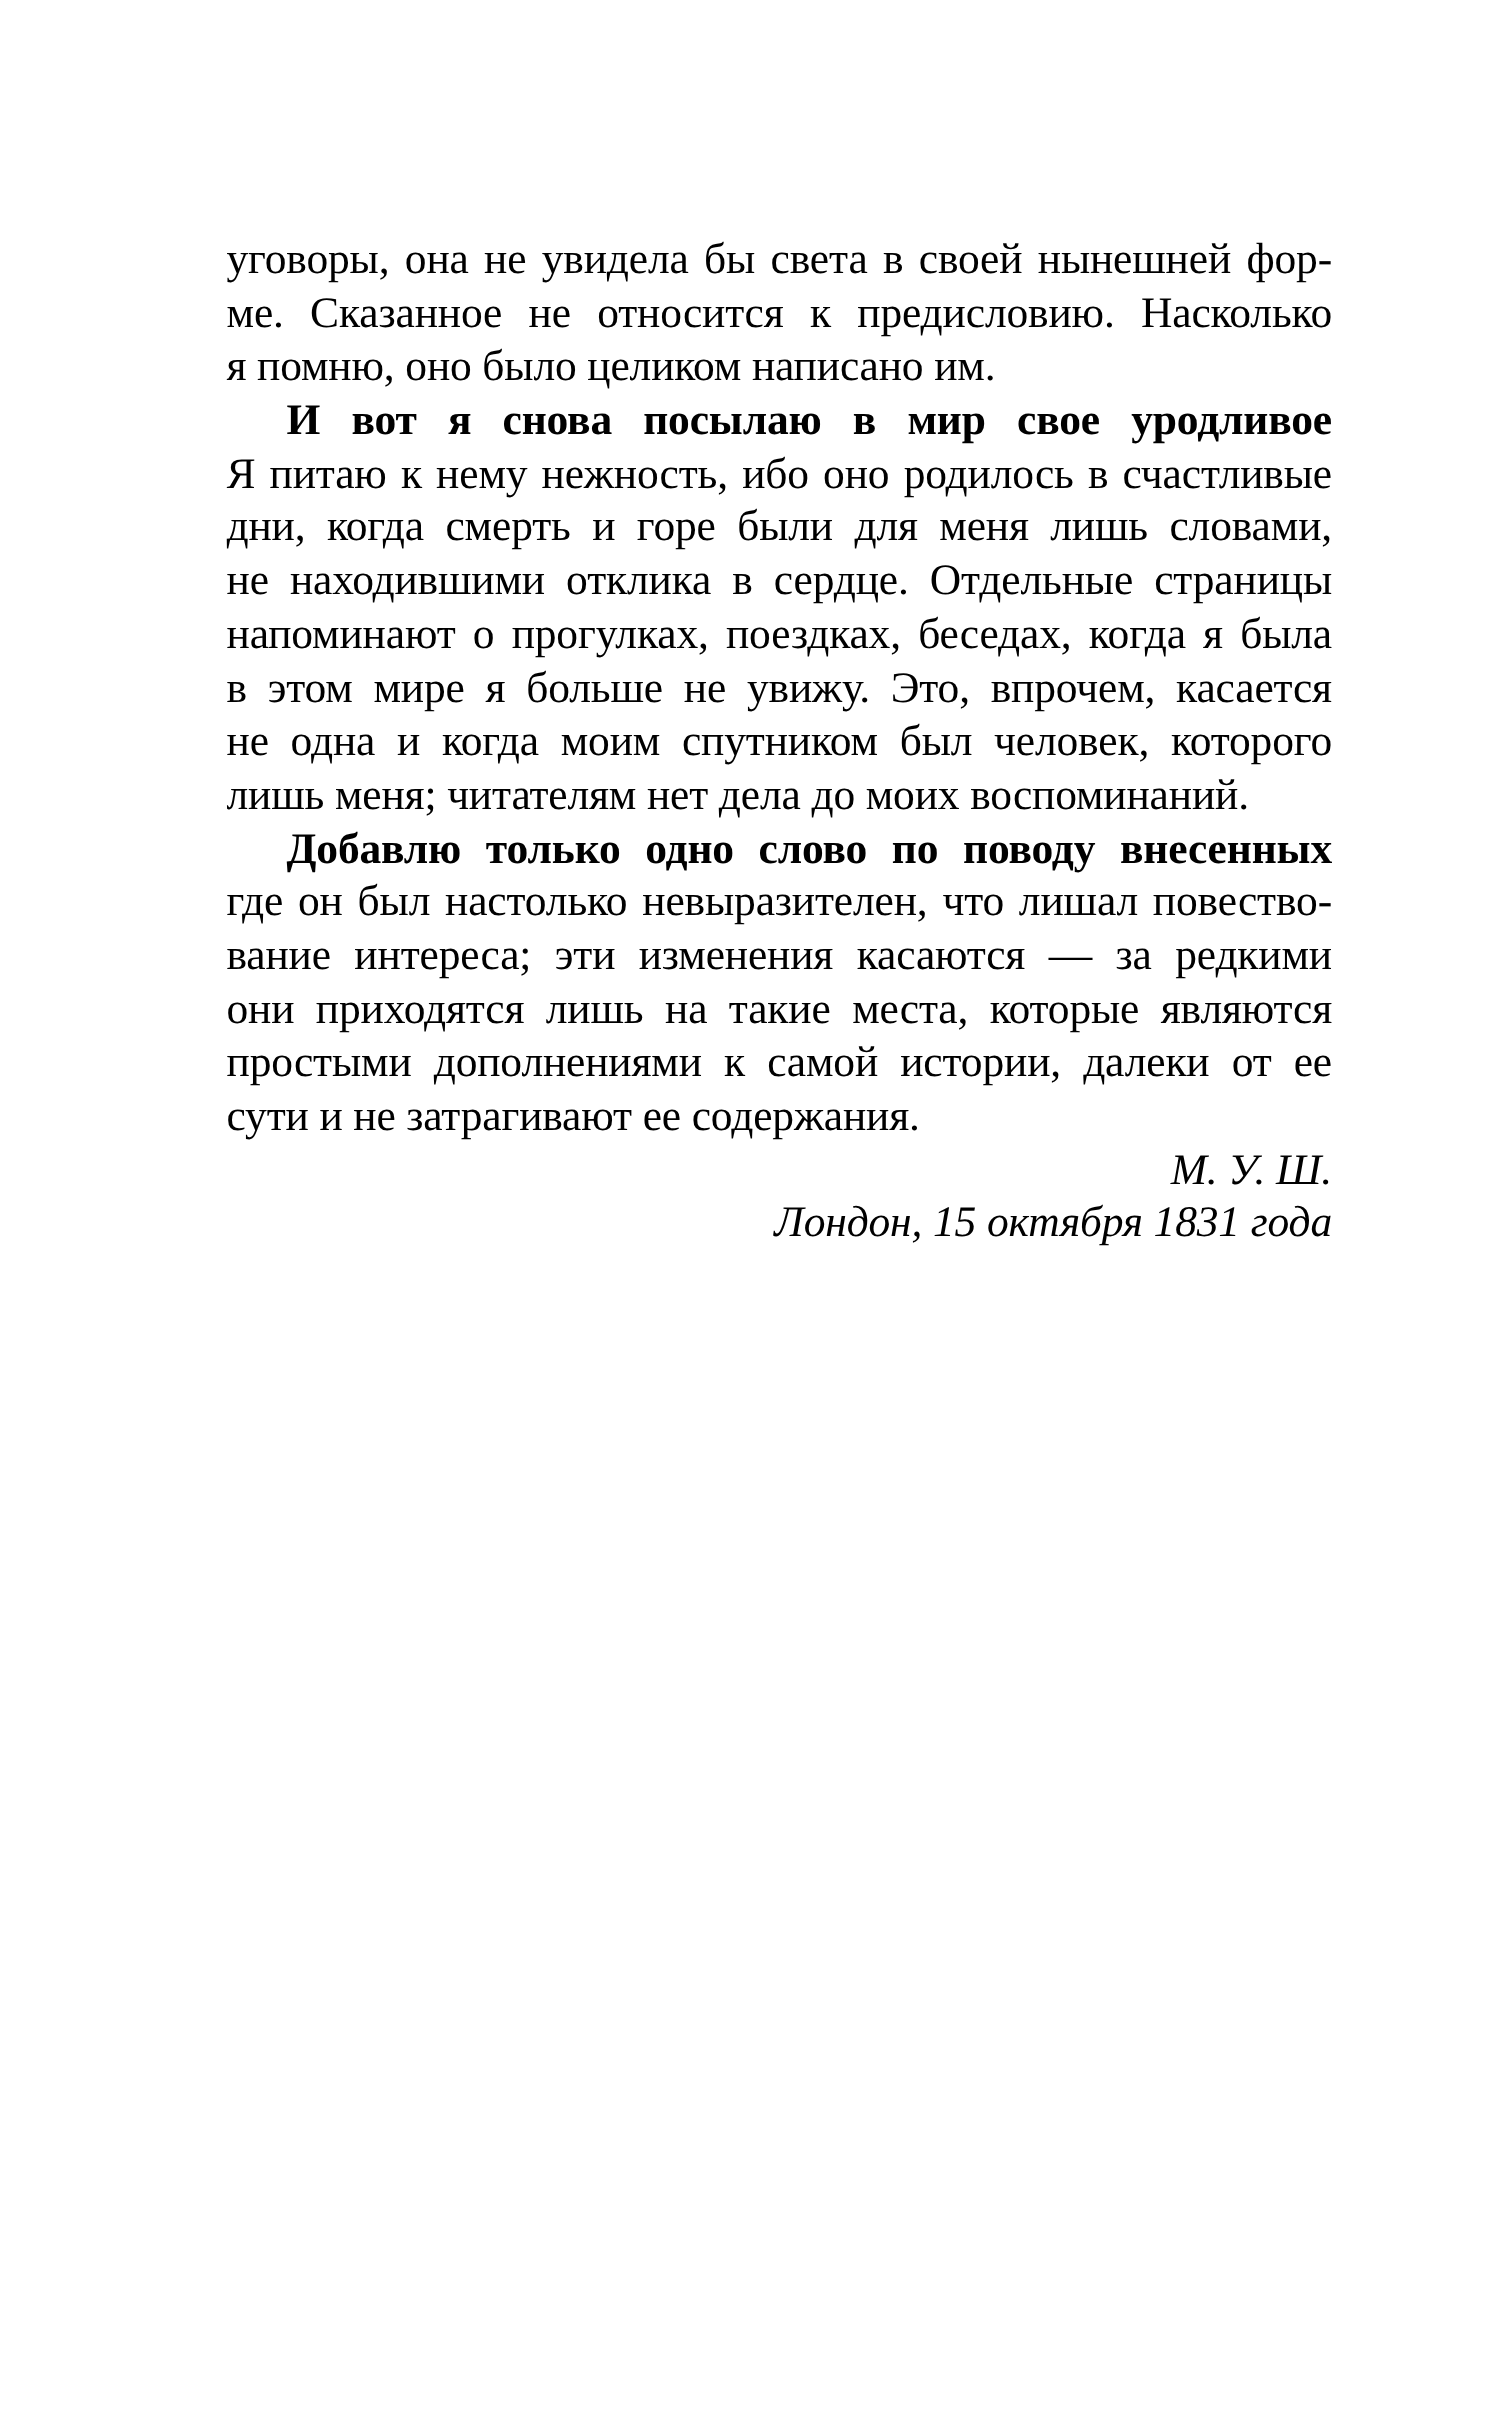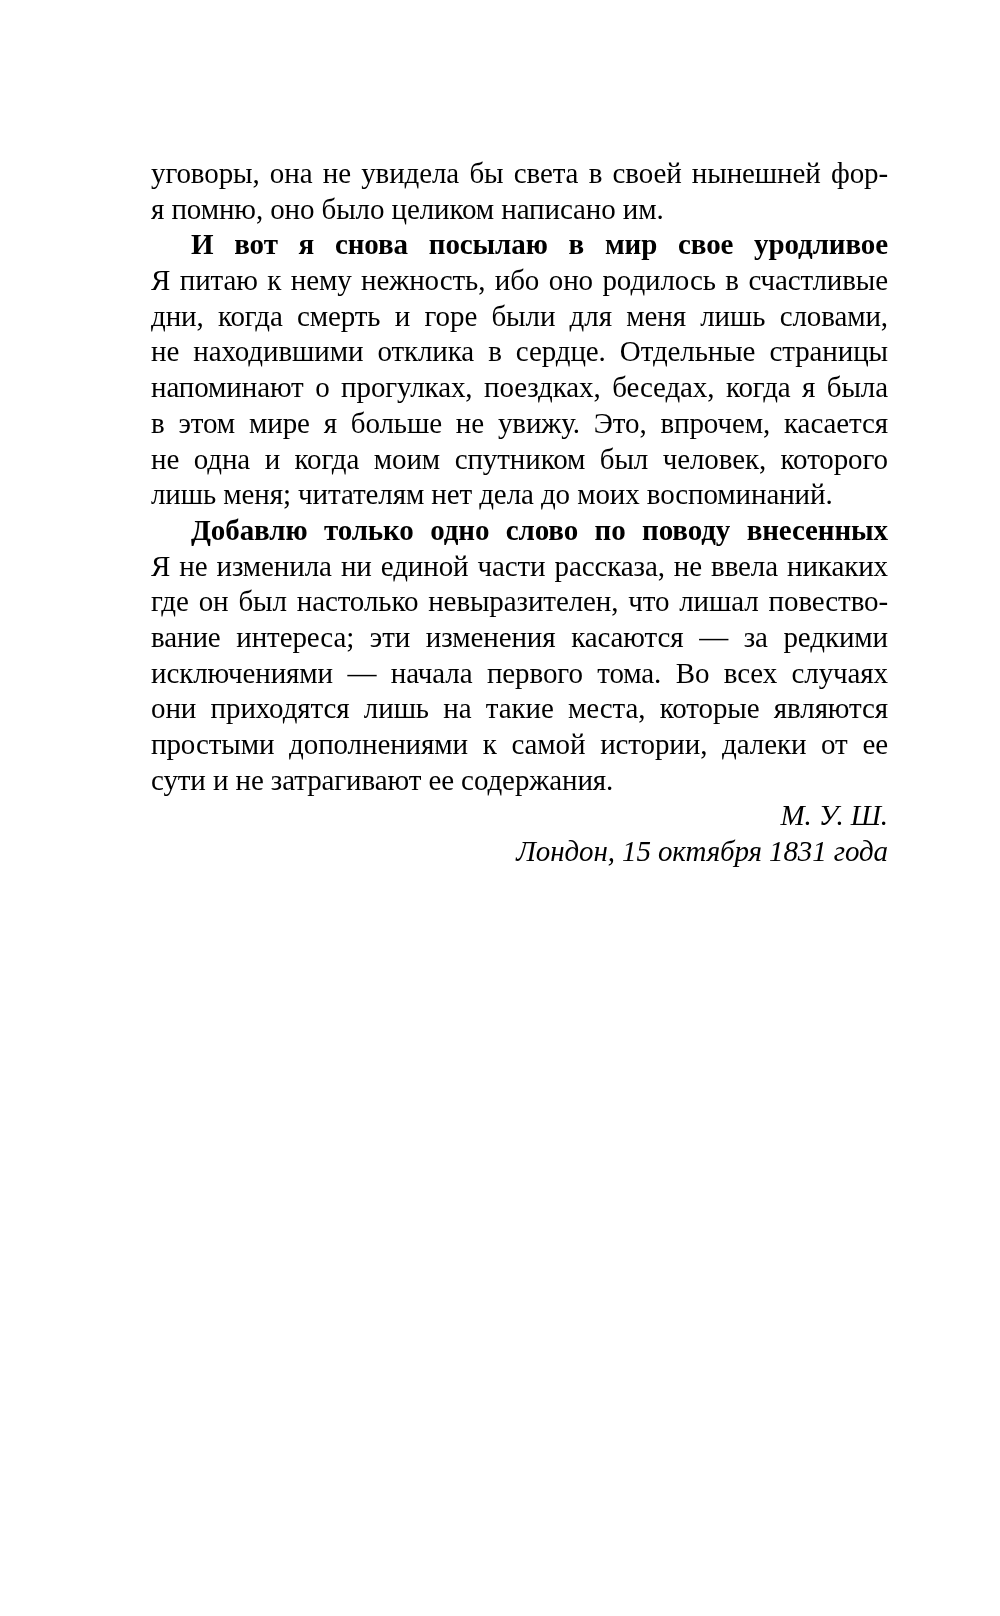--- a/index.html
+++ b/index.html
@@ -46,33 +46,32 @@
     text-align-last: right;
   }
 </style>
 </head>
 <body>
 
 <div class="page">
   <div class="text-block" id="text-block">
 
     <div class="textline">уговоры, она не увидела бы света в своей нынешней фор-</div>
+      <div class="textline">ме. Сказанное не относится к предисловию. Насколько</div>
       <div class="textline para-end">я помню, оно было целиком написано им.</div>
       <div class="textline indent">И вот я снова посылаю в мир свое уродливое детище.</div>
       <div class="textline">Я питаю к нему нежность, ибо оно родилось в счастливые</div>
       <div class="textline">дни, когда смерть и горе были для меня лишь словами,</div>
       <div class="textline">не находившими отклика в сердце. Отдельные страницы</div>
       <div class="textline">напоминают о прогулках, поездках, беседах, когда я была</div>
       <div class="textline">в этом мире я больше не увижу. Это, впрочем, касается</div>
       <div class="textline">не одна и когда моим спутником был человек, которого</div>
       <div class="textline para-end">лишь меня; читателям нет дела до моих воспоминаний.</div>
       <div class="textline indent">Добавлю только одно слово по поводу внесенных</div>
-      <div class="textline">Я не изменила ни единой части рассказа, не ввела никаких</div>
       <div class="textline">где он был настолько невыразителен, что лишал повество-</div>
       <div class="textline">вание интереса; эти изменения касаются — за редкими</div>
-      <div class="textline">исключениями — начала первого тома. Во всех случаях</div>
       <div class="textline">они приходятся лишь на такие места, которые являются</div>
       <div class="textline">простыми дополнениями к самой истории, далеки от ее</div>
       <div class="textline para-end">сути и не затрагивают ее содержания.</div>
       <div class="textline sig">М. У. Ш.</div>
     <div class="textline sig">Лондон, 15 октября 1831 года</div>
   </div>
 </div>
 
 </body></html>

